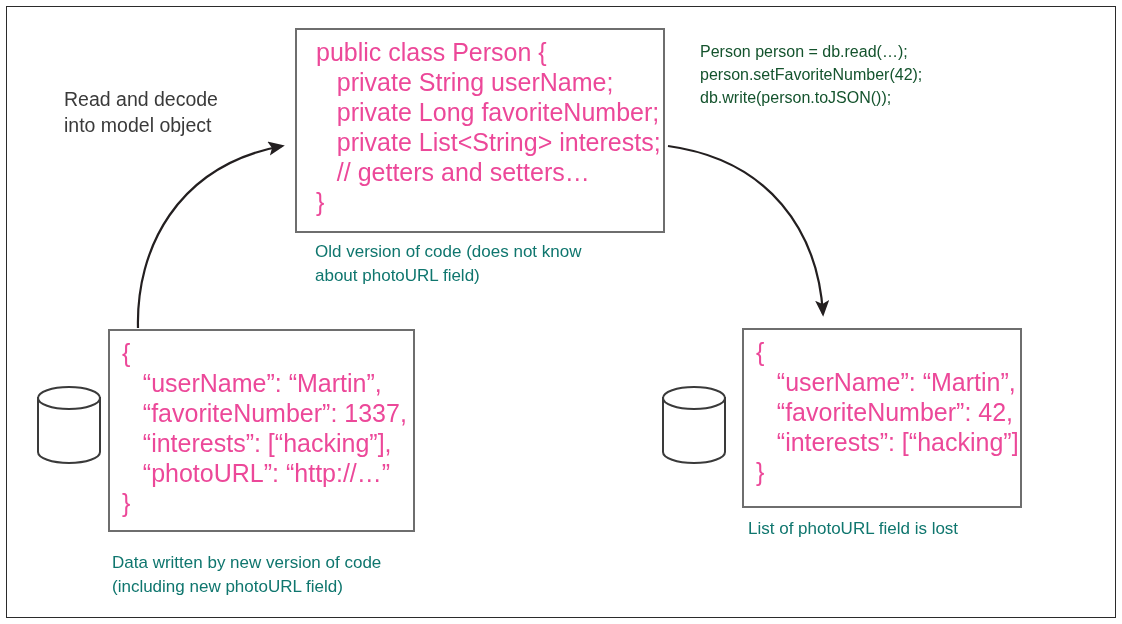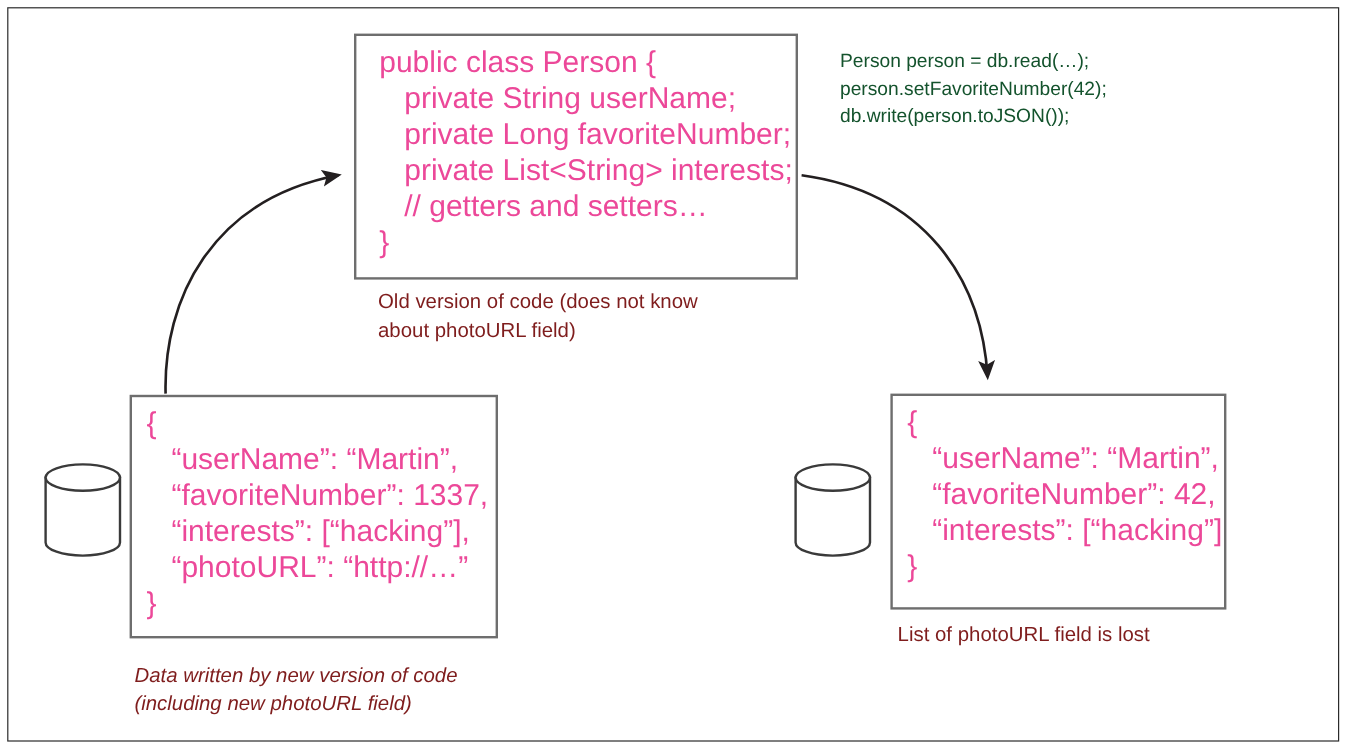--- a/index.html
+++ b/index.html
@@ -48,21 +48,21 @@
   .label-text {
     position: absolute;
     color: #3a3a3a;
     font-family: "Liberation Sans", sans-serif;
     white-space: pre;
     line-height: 26px;
     font-size: 19.5px;
   }
   .caption-text {
     position: absolute;
-    color: #7f1d1d;
+    color: #0f766e;
     font-family: "Liberation Sans", sans-serif;
     white-space: pre;
     line-height: 24px;
     font-size: 17px;
   }
   .snippet-text {
     position: absolute;
     color: #14532d;
     font-family: "Liberation Sans", sans-serif;
     white-space: pre;
@@ -100,33 +100,35 @@
    // getters and setters…
 }</div>
 
   <div class="caption-text" style="left:315px; top:240px; width:330px;">Old version of code (does not know
 about photoURL field)</div>
 
   <div class="snippet-text" style="left:700px; top:40px; width:300px;">Person person = db.read(…);
 person.setFavoriteNumber(42);
 db.write(person.toJSON());</div>
 
+  <div class="label-text" style="left:64px; top:86px; width:230px;">Read and decode
+into model object</div>
 
 
   <div class="db-label" style="left:39px; top:416px; width:60px;">DB</div>
 
   <div class="panel" style="left:108px; top:329px; width:307px; height:203px;"></div>
   <div class="code-text" style="left:122px; top:338px; width:290px;">{
    “userName”: “Martin”,
    “favoriteNumber”: 1337,
    “interests”: [“hacking”],
    “photoURL”: “http://…”
 }</div>
 
-  <div class="caption-text" style="left:112px; top:551px; width:360px;font-style:italic;">Data written by new version of code
+  <div class="caption-text" style="left:112px; top:551px; width:360px;">Data written by new version of code
 (including new photoURL field)</div>
 
   <div class="db-label" style="left:664px; top:416px; width:60px;">DB</div>
 
   <div class="panel" style="left:742px; top:328px; width:280px; height:180px;"></div>
   <div class="code-text" style="left:756px; top:337px; width:265px;">{
    “userName”: “Martin”,
    “favoriteNumber”: 42,
    “interests”: [“hacking”]
 }</div>

